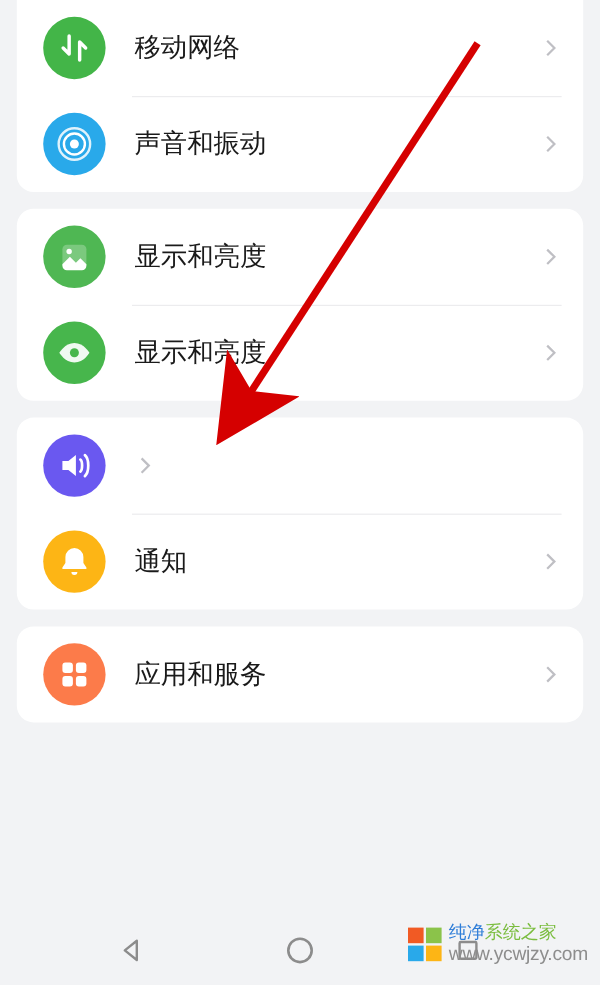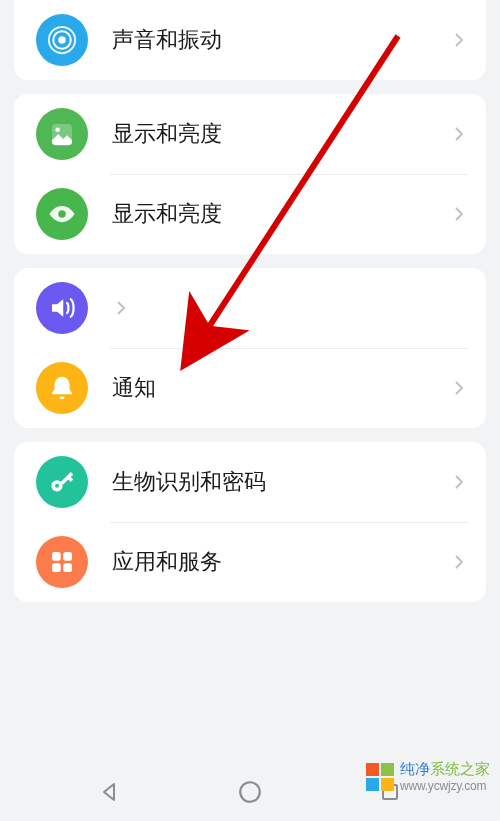--- a/index.html
+++ b/index.html
@@ -67,33 +67,33 @@
       display: flex;
       align-items: center;
       justify-content: space-around;
       background: transparent;
       padding: 0 40px;
     }
     .nk { width: 28px; height: 28px; display: flex; align-items: center; justify-content: center; }
     .nk svg { stroke: #8c8c8c; fill: none; stroke-width: 2; }
     .wm {
       position: absolute;
-      bottom: 28px;
+      bottom: 16px;
       right: 10px;
       display: flex;
       align-items: center;
       gap: 6px;
       z-index: 50;
     }
     .wm-logo { display: grid; grid-template-columns: 13px 13px; grid-template-rows: 13px 13px; gap: 2px; }
     .wm-logo span { display: block; }
     .wm-text { font-size: 15px; font-weight: 500; }
     .wm-text .t1 { color: #2e7dd8; }
     .wm-text .t2 { color: #7bbd3f; }
-    .wm-url { font-size: 12px; color: #8d8d8d; letter-spacing: -0.2px; }
+    .wm-url { font-size: 16px; color: #8d8d8d; letter-spacing: -0.2px; }
     .arrow-overlay {
       position: absolute;
       top: 0; left: 0; width: 500px; height: 821px;
       pointer-events: none;
       z-index: 40;
     }
 
     
     .bg-green  { background: #43b548; }
     .bg-blue   { background: #29a9ea; }
@@ -103,20 +103,31 @@
     .bg-purple { background: #6a58f0; }
     .bg-gold   { background: #fdb515; }
     .bg-teal   { background: #22c29a; }
     .bg-coral  { background: #fc7b4a; }
   </style>
 </head>
 <body>
 
 <div class="group first">
   <div class="row">
+    <div class="ic bg-green">
+      <svg viewBox="0 0 24 24">
+          <path d="M8.5 4v12l-4-4M15.5 20V8l4 4" stroke="#fff" stroke-width="2.3" stroke-linecap="round" stroke-linejoin="round" fill="none"></path>
+        </svg>
+    </div>
+    <div class="label">移动网络</div>
+    <div class="chev"><svg viewBox="0 0 24 24">
+          <polyline points="8 4 16 12 8 20"></polyline>
+        </svg></div>
+  </div>
+  <div class="row">
     <div class="ic bg-blue">
       <svg viewBox="0 0 24 24">
           <circle cx="12" cy="12" r="3" fill="#fff"></circle>
           <circle cx="12" cy="12" r="7" stroke="#fff" stroke-width="1.6" fill="none"></circle>
           <circle cx="12" cy="12" r="10.5" stroke="#fff" stroke-width="1.6" fill="none" opacity="0.85"></circle>
         </svg>
     </div>
     <div class="label">声音和振动</div>
     <div class="chev"><svg viewBox="0 0 24 24">
           <polyline points="8 4 16 12 8 20"></polyline>
@@ -172,33 +183,20 @@
         </svg>
     </div>
     <div class="label">通知</div>
     <div class="chev"><svg viewBox="0 0 24 24">
           <polyline points="8 4 16 12 8 20"></polyline>
         </svg></div>
   </div>
 </div>
 
 <div class="group">
-  <div class="row">
-    <div class="ic bg-teal">
-      <svg viewBox="0 0 24 24">
-          <circle cx="8" cy="15" r="4.5" fill="#fff"></circle>
-          <circle cx="8" cy="15" r="1.6" fill="#22c29a"></circle>
-          <path d="M11 12l8-8 2 2-2 2 2 2-2 2-2-2-4 4" fill="#fff"></path>
-        </svg>
-    </div>
-    <div class="label">生物识别和密码</div>
-    <div class="chev"><svg viewBox="0 0 24 24">
-          <polyline points="8 4 16 12 8 20"></polyline>
-        </svg></div>
-  </div>
   <div class="row">
     <div class="ic bg-coral">
       <svg viewBox="0 0 24 24">
           <rect x="4" y="4" width="7" height="7" rx="2" fill="#fff"></rect>
           <rect x="13" y="4" width="7" height="7" rx="2" fill="#fff"></rect>
           <rect x="4" y="13" width="7" height="7" rx="2" fill="#fff"></rect>
           <rect x="13" y="13" width="7" height="7" rx="2" fill="#fff"></rect>
         </svg>
     </div>
     <div class="label">应用和服务</div>

